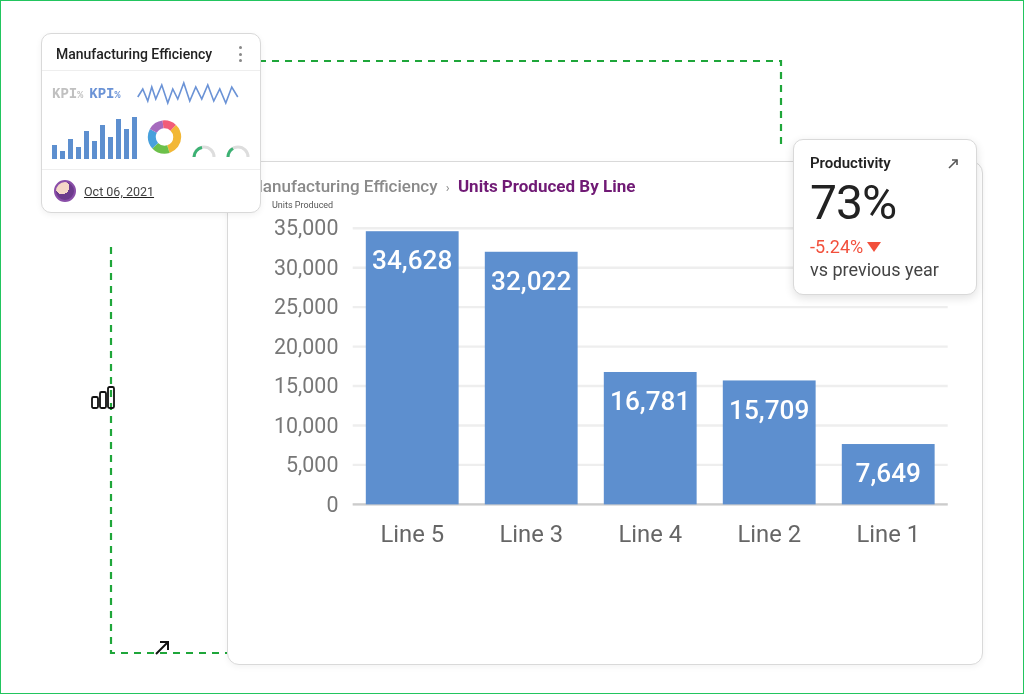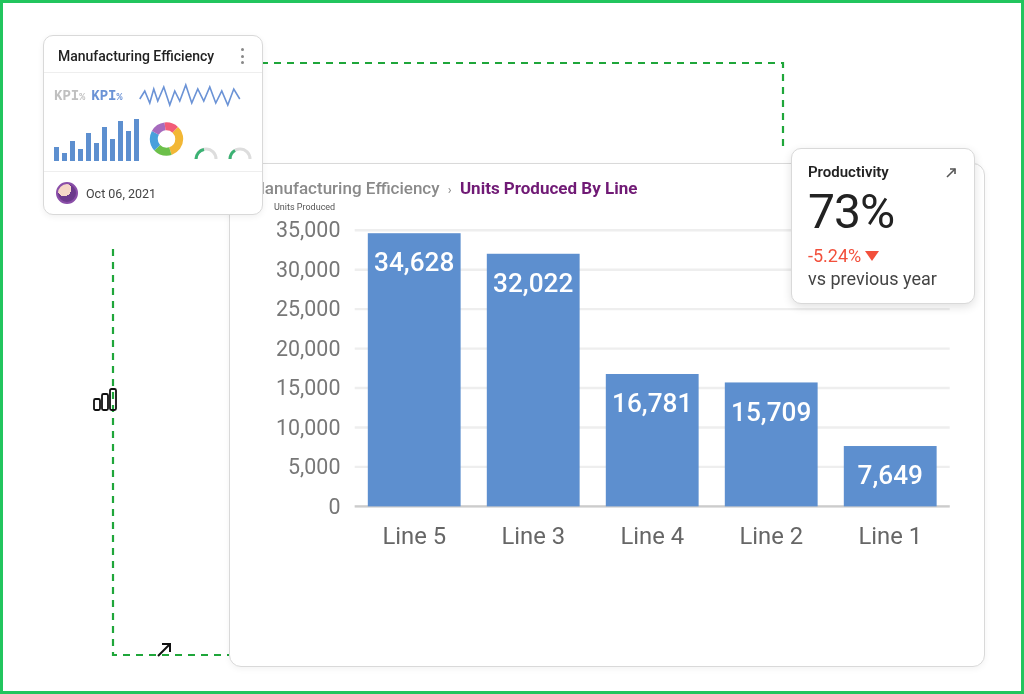--- a/index.html
+++ b/index.html
@@ -9,21 +9,21 @@
     height: 694px;
     background: #fff;
     font-family: -apple-system, BlinkMacSystemFont, "Segoe UI", Roboto, Arial, sans-serif;
     color: #222;
     overflow: hidden;
   }
   .stage {
     position: relative;
     width: 1024px;
     height: 694px;
-    border: 3px solid #22c55e;
+    border: 1px solid #22c55e;
     box-sizing: border-box;
     padding-left: 24px;
   }
 
   
   .dashed-path {
     position: absolute;
     inset: 0;
     pointer-events: none;
   }
@@ -85,20 +85,21 @@
   }
   .mini-bars div { width: 5px; background: #5d8fcf; }
   .donut-small { width: 44px; height: 44px; }
   .arcs { display: flex; gap: 10px; margin-left: auto; align-items:flex-end; }
   .arc-sm { width: 24px; height: 14px; }
 
   .thumb-footer {
     display: flex; align-items: center; gap: 8px;
     padding: 10px 12px;
     border-top: 1px solid #eee;
+    text-decoration: underline;
   }
   .avatar {
     width: 22px; height: 22px; border-radius: 50%;
     background: radial-gradient(circle at 35% 30%, #f5d7c7 0 40%, #6c3a8c 40% 100%);
     border: 2px solid #8a4ea8;
     box-sizing: border-box;
   }
   .thumb-date { font-size: 12.5px; color: #444; }
 
   
@@ -143,21 +144,21 @@
     left: 20px;
     right: 20px;
     top: 52px;
     bottom: 14px;
   }
 
   
   .prod-card {
     position: absolute;
     right: 46px;
-    top: 145px;
+    top: 138px;
     width: 184px;
     border: 1px solid #d9d9d9;
     border-radius: 10px;
     background: #fff;
     box-shadow: 0 3px 10px rgba(0,0,0,0.12);
     padding: 14px 16px 14px 16px;
     z-index: 5;
     box-sizing: border-box;
   }
   .prod-header {

